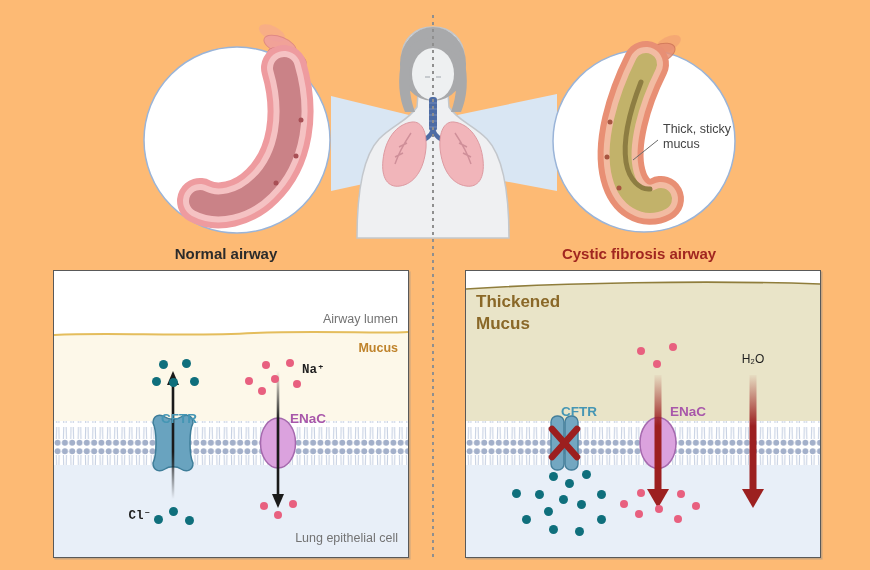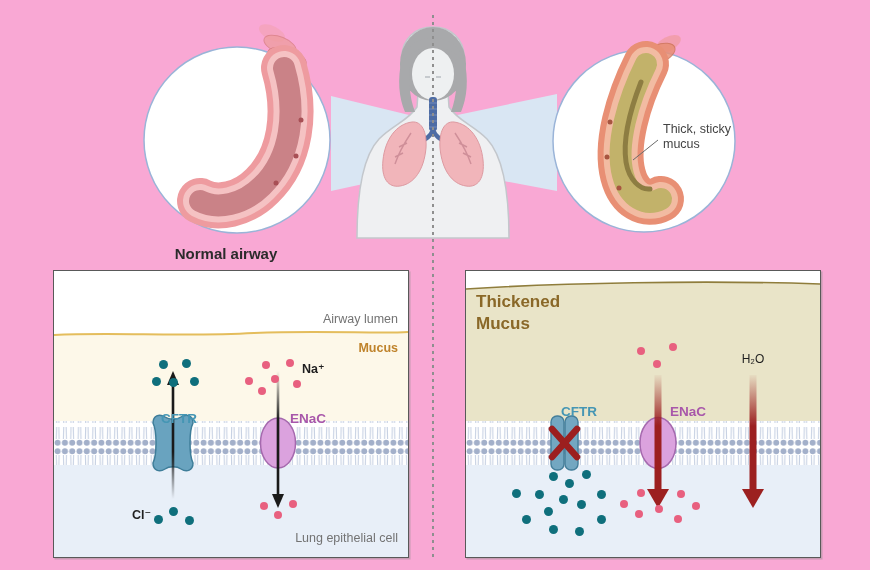--- a/index.html
+++ b/index.html
@@ -1,32 +1,32 @@
 <!DOCTYPE html>
 <html><head>
 <meta charset="utf-8">
 <style>
   html,body{margin:0;padding:0;background:#fff;}
-  .stage{position:relative;width:870px;height:570px;background:#f9a8d4;overflow:hidden;
+  .stage{position:relative;width:870px;height:570px;background:#fdba74;overflow:hidden;
          font-family:"Liberation Sans","DejaVu Sans",sans-serif;}
   .abs{position:absolute;}
   .lbl{position:absolute;white-space:nowrap;}
   .title{font-size:15px;font-weight:bold;transform:translate(-50%,-50%);}
   .title.normal{color:#2b2b2b;}
   .title.cf{color:#a12620;}
   .panel{position:absolute;width:354px;height:286px;border:1.4px solid #595959;
          background:#fff;box-shadow:1.5px 1.5px 0 rgba(140,140,140,.45);}
   .panel svg{position:absolute;left:0;top:0;}
   .gray-lbl{color:#737373;font-size:12.5px;}
   .mucus-lbl{color:#bf832b;font-size:12.5px;font-weight:bold;}
   .thick-lbl{color:#8a6828;font-size:17px;font-weight:600;line-height:1.3;white-space:nowrap;}
   .chan-lbl{font-size:13.5px;font-weight:bold;transform:translate(-50%,-50%);}
   .cftr-lbl{color:#4596b4;margin-left:44px;}
   .enac-lbl{color:#a857aa;}
-  .ion-lbl{color:#1f1f1f;font-size:12.5px;font-weight:bold;}
+  .ion-lbl{color:#1f1f1f;font-size:12.5px;font-weight:bold;font-family:Liberation Mono, monospace;}
   .h2o-lbl{color:#1f1f1f;font-size:12px;transform:translate(-50%,-50%);}
   .dots{position:absolute;left:0;top:0;width:100%;height:100%;pointer-events:none;}
   .dot{position:absolute;border-radius:50%;}
   .divider{position:absolute;left:432px;top:15px;width:2px;height:543px;
            background:repeating-linear-gradient(to bottom,#8f8f8f 0 3px,transparent 3px 7px);}
   .annot{position:absolute;color:#444;font-size:12.5px;line-height:1.18;}
 </style>
 </head>
 <body>
 
@@ -97,20 +97,21 @@
   </svg>
 
   <div class="annot" style="left:663px;top:122px;">
     <div>Thick, sticky</div>
     <div>mucus</div>
   </div>
 
   <div class="divider"></div>
 
   <div class="lbl title normal" style="left:226px;top:253px;">Normal airway</div>
+  <div class="lbl title cf" style="left:639px;top:253px;">Cystic fibrosis airway</div>
 
   <div class="panel" style="left:53px;top:270px;">
     <svg width="354" height="286" viewBox="0 0 354 286">
       <defs>
         <pattern id="mem-n" x="0" y="0" width="7.3" height="44" patternUnits="userSpaceOnUse">
           <circle cx="3.6" cy="4.2" r="3" fill="#a3b0ca"></circle>
           <circle cx="3.6" cy="39.8" r="3" fill="#a3b0ca"></circle>
           <path d="M2.2,8 L2.5,20 M5.1,8 L4.8,20 M2.2,36 L2.5,24 M5.1,36 L4.8,24" stroke="#c7d1e3" stroke-width="1.1" fill="none"></path>
         </pattern>
         <linearGradient id="gUp-n" gradientUnits="userSpaceOnUse" x1="0" y1="228" x2="0" y2="110">

